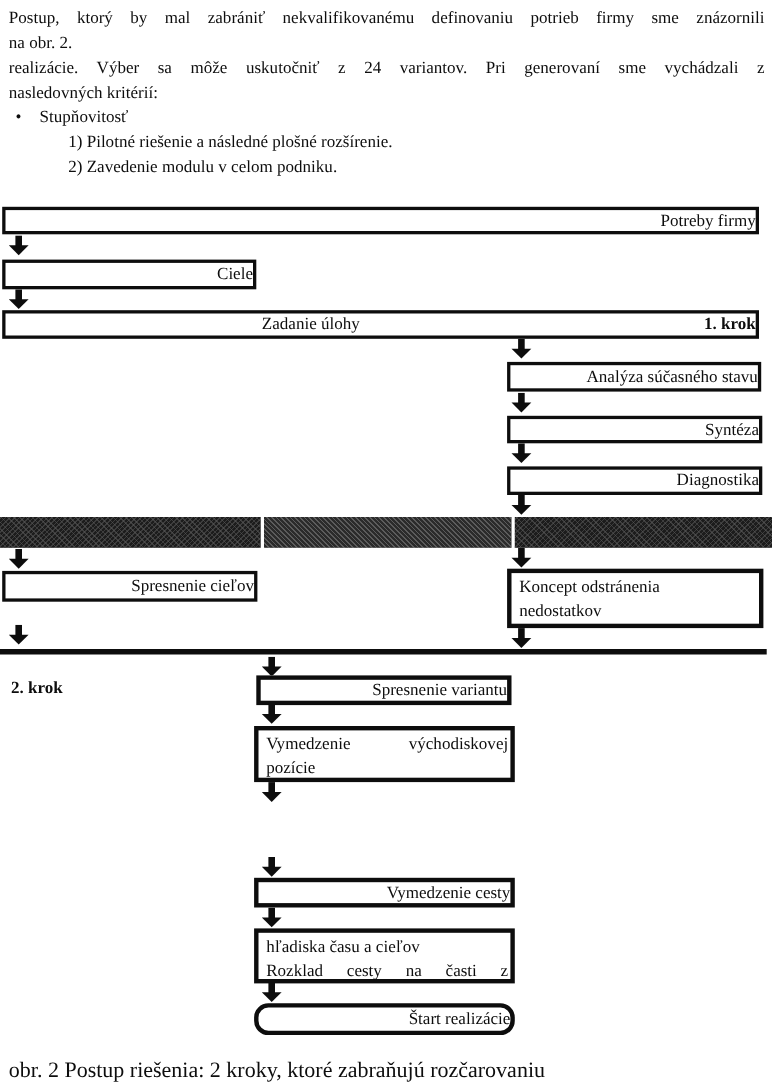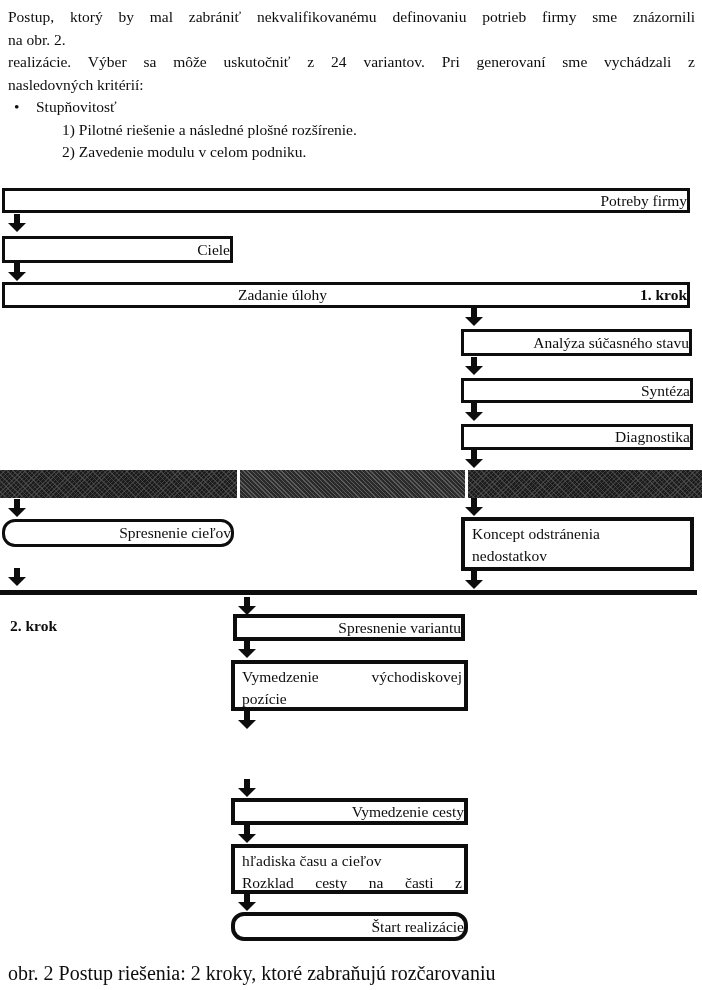--- a/index.html
+++ b/index.html
@@ -140,21 +140,21 @@
         <polygon points="2,9 20,9 11,18"></polygon>
       </svg>
   </div>
   <div class="arrow" style="left:463px;top:498px;">
     <svg width="22" height="19" viewBox="0 0 22 19" fill="#0d0d0d">
         <rect x="8" y="0" width="6" height="10"></rect>
         <polygon points="2,9 20,9 11,18"></polygon>
       </svg>
   </div>
 
-  <div class="fbox" style="left:2px;top:519px;width:232px;height:28px;border-radius:13px;">
+  <div class="fbox" style="left:2px;top:519px;width:232px;height:28px;">
     <span>Spresnenie cieľov</span>
   </div>
 
   <div class="fbox thick twoline" style="left:461px;top:517px;width:233px;height:54px;">
     <div class="bl">Koncept odstránenia</div>
     <div class="bl">nedostatkov</div>
   </div>
 
   <div class="arrow" style="left:6px;top:568px;">
     <svg width="22" height="19" viewBox="0 0 22 19" fill="#0d0d0d">

